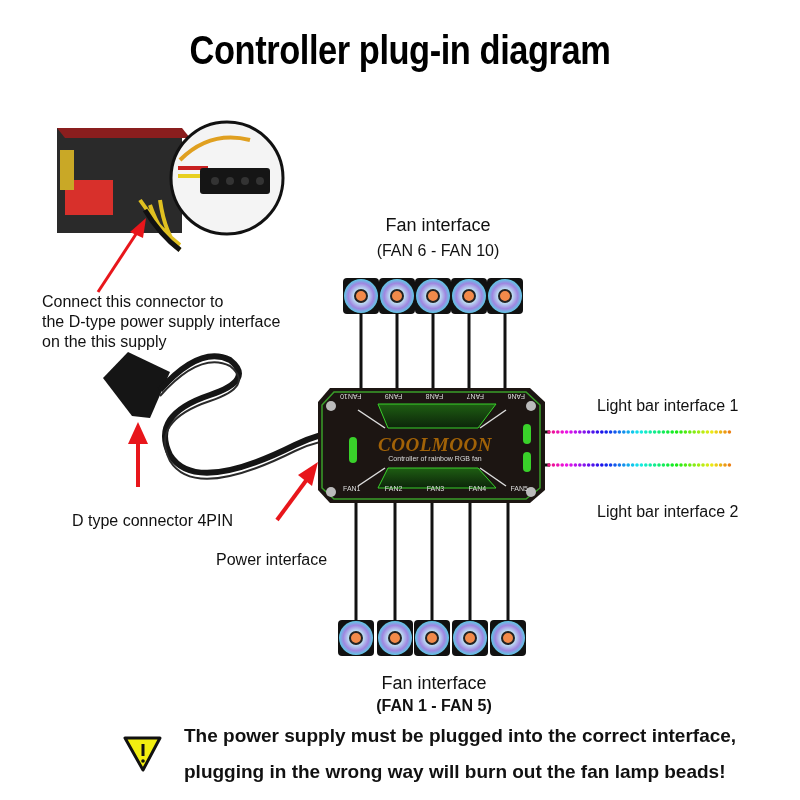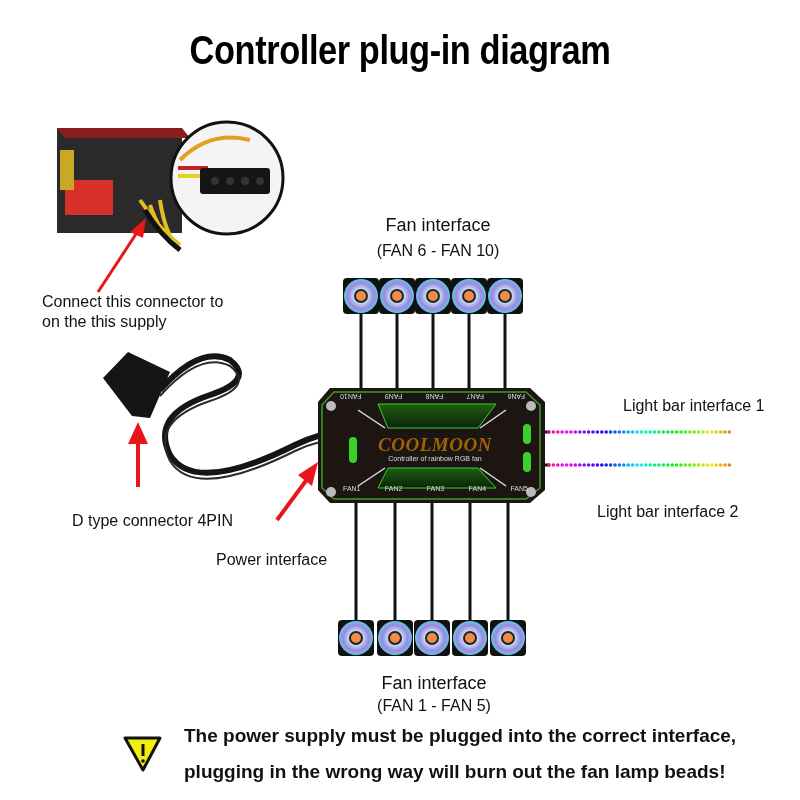--- a/index.html
+++ b/index.html
@@ -266,29 +266,30 @@
 <div class="abs" style="left:343px; top:485px; width:185px; display:flex; justify-content:space-between; font-size:7px; color:#ddd;">
   <span>FAN1</span>
   <span>FAN2</span>
   <span>FAN3</span>
   <span>FAN4</span>
   <span>FAN5</span>
 </div>
 
 <div class="abs label" style="left:42px; top:292px;">
   <div>Connect this connector to</div>
+  <div>the D-type power supply interface</div>
   <div>on the this supply</div>
 </div>
 <div class="abs label" style="left:72px; top:511px;">D type connector 4PIN</div>
 <div class="abs label" style="left:216px; top:550px;">Power interface</div>
 
 <div class="abs label label-lg" style="left:338px; top:215px; width:200px; text-align:center;">Fan interface</div>
 <div class="abs label" style="left:338px; top:241px; width:200px; text-align:center;">(FAN 6 - FAN 10)</div>
 <div class="abs label label-lg" style="left:334px; top:673px; width:200px; text-align:center;">Fan interface</div>
-<div class="abs label" style="left:334px; top:696px; width:200px; text-align:center;">(FAN 1 - FAN 5)</div>
-
-<div class="abs label" style="left:597px; top:396px;margin-left:26px;">Light bar interface 1</div>
+<div class="abs label" style="left:334px; top:696px; width:200px; text-align:center;font-weight:bold;">(FAN 1 - FAN 5)</div>
+
+<div class="abs label" style="left:597px; top:396px;">Light bar interface 1</div>
 <div class="abs label" style="left:597px; top:502px;">Light bar interface 2</div>
 
 <div class="abs warn-text" style="left:184px; top:718px;font-weight:bold;">
   <div>The power supply must be plugged into the correct interface,</div>
   <div>plugging in the wrong way will burn out the fan lamp beads!</div>
 </div>
 
 </body></html>

